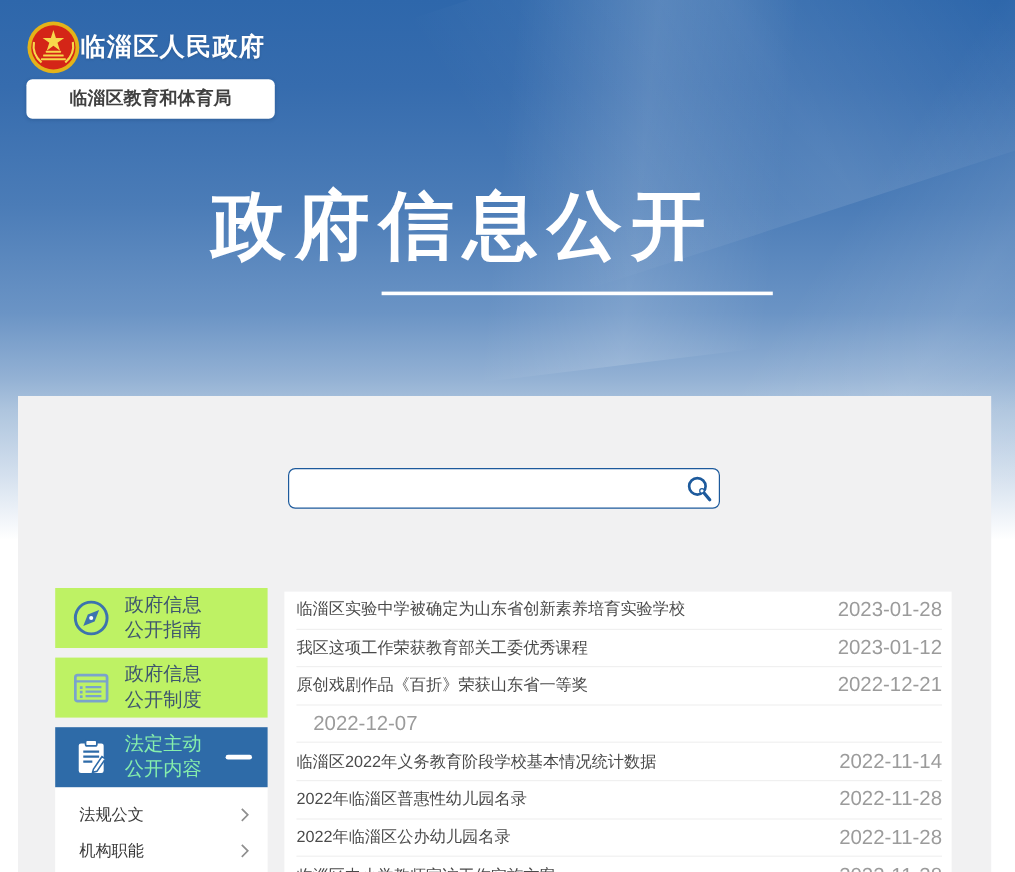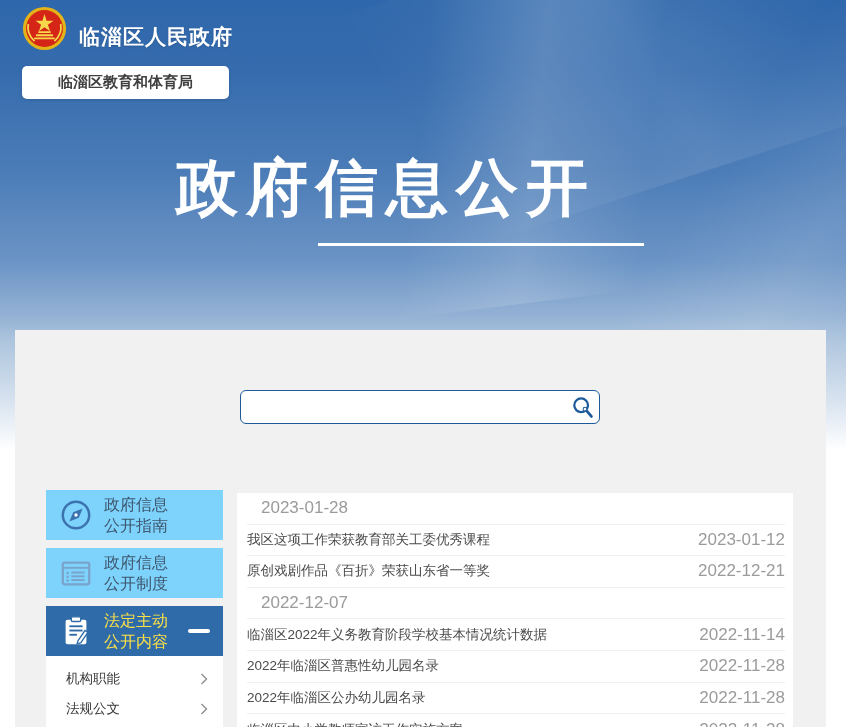--- a/index.html
+++ b/index.html
@@ -30,22 +30,22 @@
     background:linear-gradient(115deg, rgba(255,255,255,0) 55%, rgba(255,255,255,0.10) 63%, rgba(255,255,255,0) 72%);
     transform:rotate(9deg);
   }
   .streak-c {
     width:900px; height:260px; right:-200px; top:-60px;
     background:linear-gradient(75deg, rgba(255,255,255,0) 30%, rgba(255,255,255,0.10) 55%, rgba(255,255,255,0) 75%);
     transform:rotate(-18deg);
   }
 
   .topbar {
-    position:absolute; left:22px; top:3px; height:48px;
-    display:flex; align-items:flex-end; gap:12px;
+    position:absolute; left:22px; top:15px; height:48px;
+    display:flex; align-items:center; 
   }
   .emblem { width:45px; height:45px; flex:0 0 auto; }
   .site-name {
     color:#ffffff; font-size:21px; font-weight:bold; letter-spacing:1px;
     text-shadow:0 1px 2px rgba(0,0,0,0.15);
   }
 
   .dept-button {
     position:absolute; left:22px; top:66px; width:207px; height:33px;
     background:#ffffff; border:none; border-radius:5px;
@@ -83,27 +83,27 @@
     font-family:"Liberation Sans", sans-serif;
   }
   .search-btn {
     width:34px; height:32px; border:none; background:transparent; cursor:pointer;
     display:flex; align-items:center; justify-content:center;
   }
 
   
   .sidebar { position:absolute; left:31px; top:160px; width:177px; }
   .side-card {
-    position:relative; height:50px; margin-bottom:8px; background:#7dd3fc;
+    position:relative; height:50px; margin-bottom:8px; background:#bef264;
     display:flex; align-items:center; padding-left:12px; cursor:pointer;
   }
   .side-card .icon-box { width:36px; height:36px; display:flex; align-items:center; justify-content:center; }
   .side-label { margin-left:10px; font-size:16px; color:#3e566e; line-height:21px; font-weight:500; }
   .side-card.active { background:#2e6ba8; margin-bottom:0; }
-  .side-card.active .side-label { color:#fde047; }
+  .side-card.active .side-label { color:#86efac; }
   .active-dash {
     position:absolute; right:13px; top:50%; margin-top:-2px;
     width:22px; height:3.5px; background:#ffffff; border-radius:2px;
   }
 
   .submenu { background:#ffffff; padding:8px 0 18px 0; }
   .submenu-item {
     height:30px; display:flex; align-items:center; justify-content:space-between;
     padding:0 15px 0 20px; cursor:pointer;
   }
@@ -214,36 +214,37 @@
       </span>
       <span class="side-label">
         <span>法定主动</span><br>
         <span>公开内容</span>
       </span>
       <span class="active-dash"></span>
     </div>
 
     <div class="submenu">
       <div class="submenu-item">
+        <span class="submenu-label">法规公文</span>
+        <svg width="8" height="12" viewBox="0 0 8 12">
+          <polyline points="1.5,1 6.5,6 1.5,11" stroke="#8f8f8f" stroke-width="1.4" fill="none"></polyline>
+        </svg>
+      </div>
+      <div class="submenu-item">
         <span class="submenu-label">机构职能</span>
         <svg width="8" height="12" viewBox="0 0 8 12">
           <polyline points="1.5,1 6.5,6 1.5,11" stroke="#8f8f8f" stroke-width="1.4" fill="none"></polyline>
         </svg>
       </div>
-      <div class="submenu-item">
-        <span class="submenu-label">法规公文</span>
-        <svg width="8" height="12" viewBox="0 0 8 12">
-          <polyline points="1.5,1 6.5,6 1.5,11" stroke="#8f8f8f" stroke-width="1.4" fill="none"></polyline>
-        </svg>
-      </div>
     </div>
   </div>
 
   <div class="news">
     <div class="news-row">
+      <span class="news-title">临淄区实验中学被确定为山东省创新素养培育实验学校</span>
       <span class="news-date">2023-01-28</span>
     </div>
     <div class="news-row">
       <span class="news-title">我区这项工作荣获教育部关工委优秀课程</span>
       <span class="news-date">2023-01-12</span>
     </div>
     <div class="news-row">
       <span class="news-title">原创戏剧作品《百折》荣获山东省一等奖</span>
       <span class="news-date">2022-12-21</span>
     </div>

